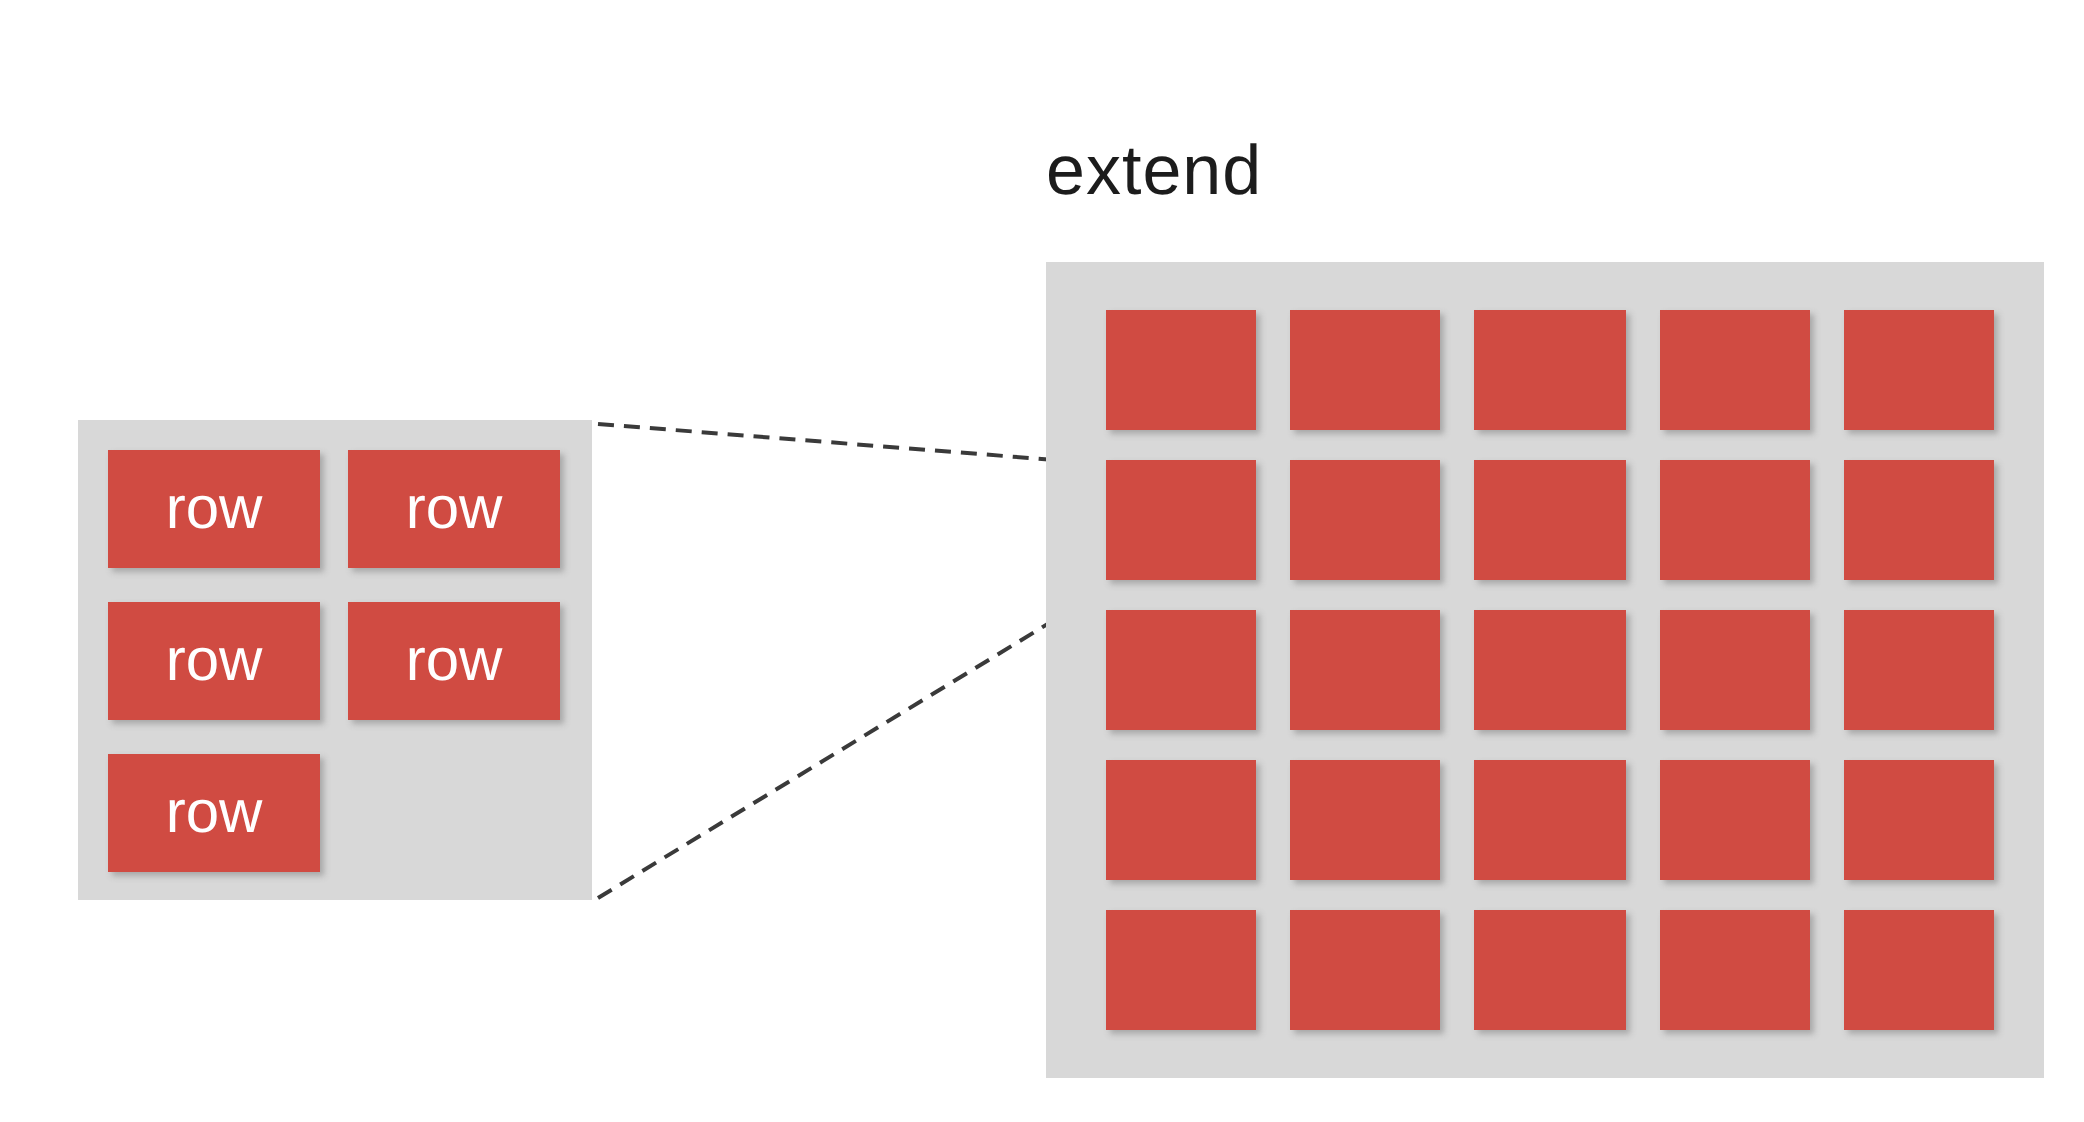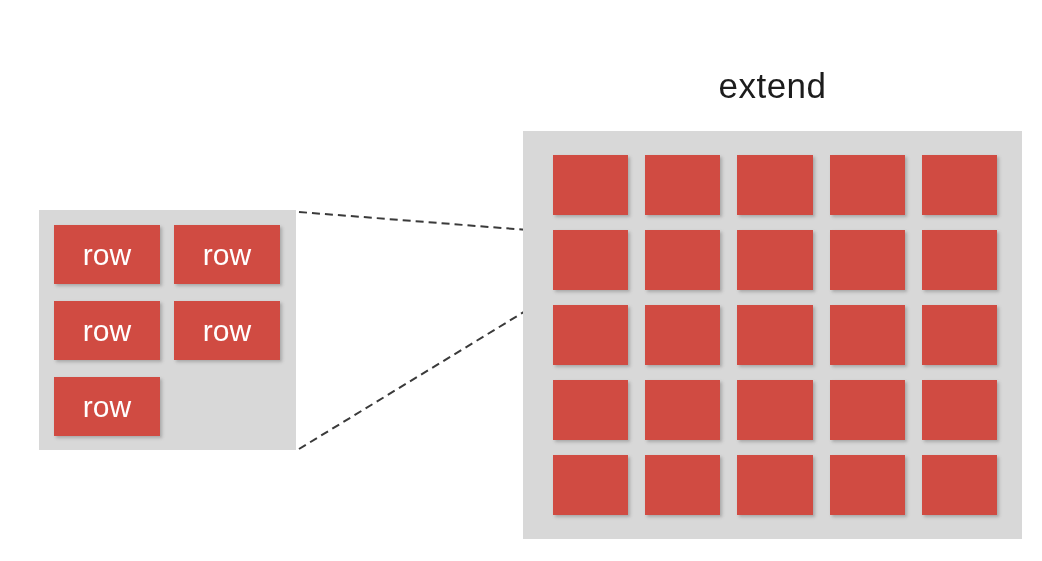--- a/index.html
+++ b/index.html
@@ -24,21 +24,20 @@
   }
   .connector-layer {
     position: absolute;
     left: 0; top: 0;
     width: 1042px;
     height: 561px;
     pointer-events: none;
   }
   .title {
     position: absolute;
-    text-align: center;
     font-size: 35px;
     color: var(--title-text);
     letter-spacing: 0.5px;
   }
   .page-title {
     left: 39px; top: 145px;
     width: 257px;
   }
   .extend-title {
     left: 523px; top: 66px;

